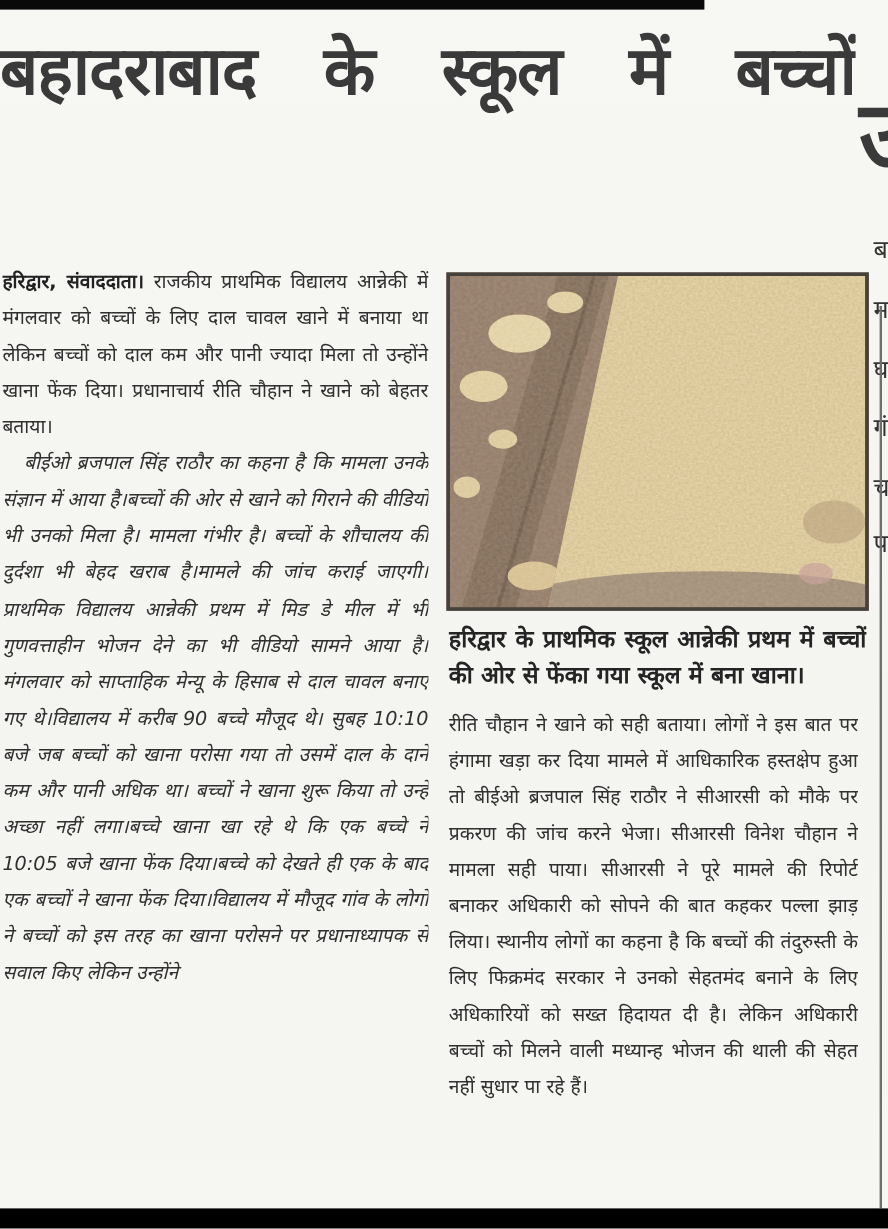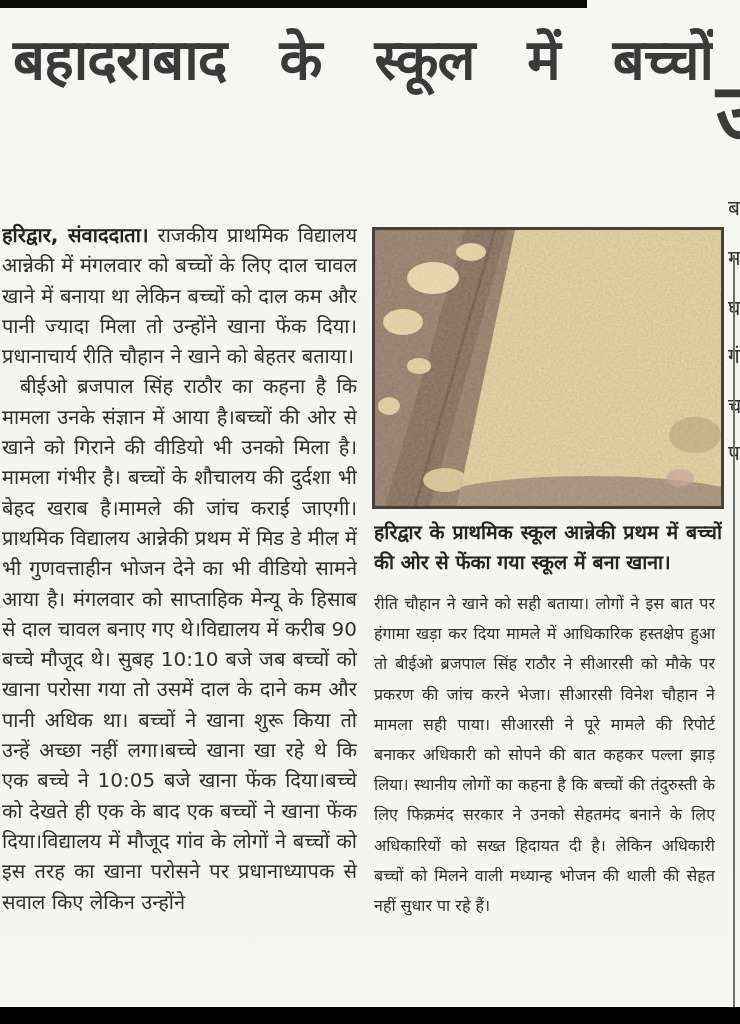--- a/index.html
+++ b/index.html
@@ -15,30 +15,30 @@
   .top-bar { position:absolute; left:0; top:0; width:587px; height:8px; background:#090909; }
   .bottom-bar { position:absolute; left:0; top:1007px; width:740px; height:17px; background:#000; }
 
   .headline {
     position:absolute; left:0; top:16px; width:713px;
   }
   .headline .hline {
     font-weight:bold; font-size:56px; line-height:88px; color:#3a3a3a;
     letter-spacing:-1px;
     text-align:justify; text-align-last:justify;
-    height:92px; overflow:hidden;padding-left:13px;
+    height:92px; overflow:hidden;
   }
 
   .col-left {
     position:absolute; left:2px; top:220px; width:355px; height:770px;
     overflow:hidden;
-    font-size:20px; line-height:30.3px; text-align:justify; color:#303030;
+    font-size:16px; line-height:30.3px; text-align:justify; color:#303030;
   }
   .col-left p { margin:0; }
-  .col-left .p2 { text-indent:18px; }
+  .col-left .p2 { text-indent:18px;font-style:italic; }
   .lead-in { font-weight:bold; color:#222; }
 
   .photo {
     position:absolute; left:372px; top:227px; width:352px; height:282px;
     border:3px solid #46413b; background:#8d7a6c; overflow:hidden;
   }
   .photo svg { display:block; width:100%; height:100%; }
 
   .caption {
     position:absolute; left:374px; top:518px; width:348px; height:64px; overflow:hidden;

